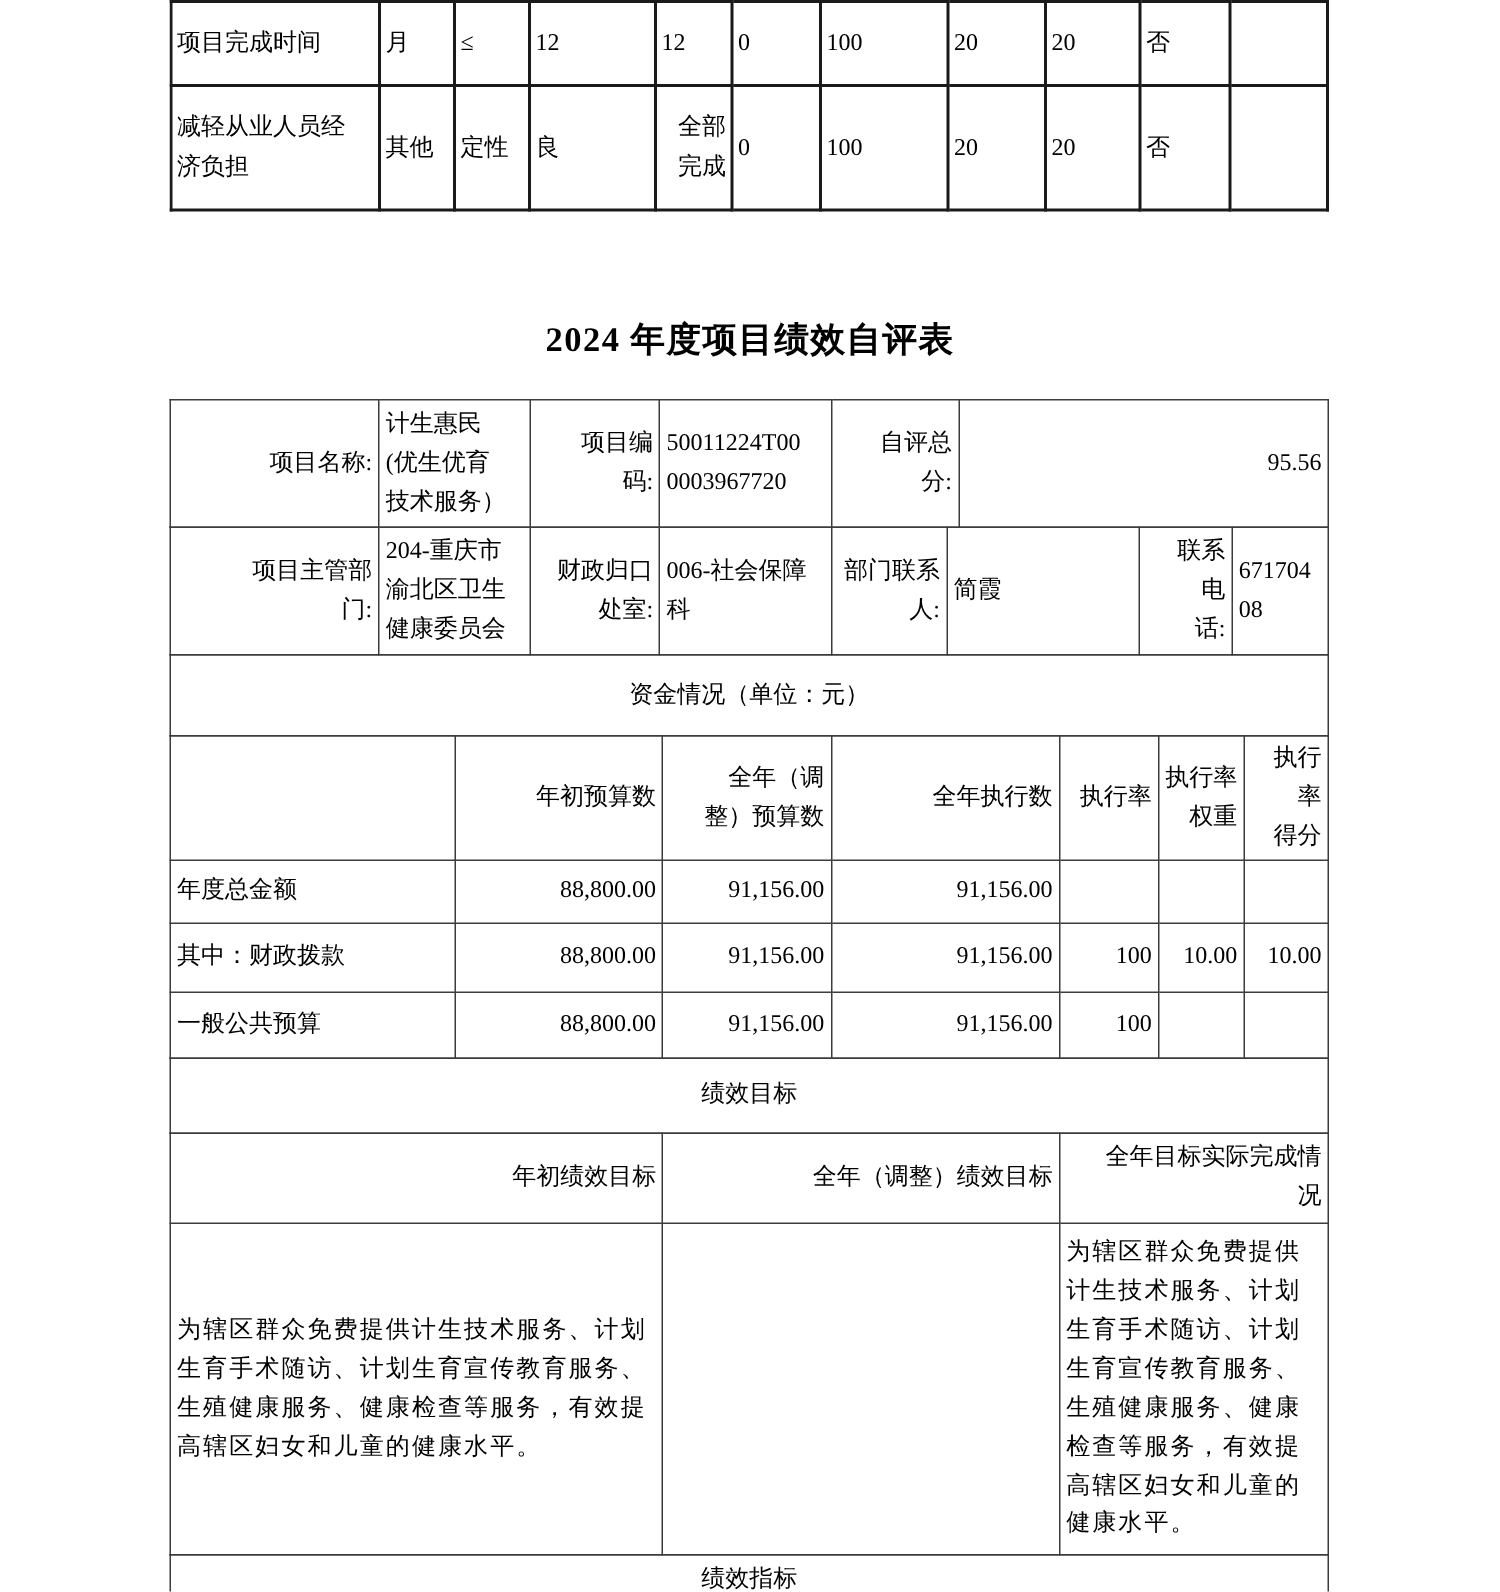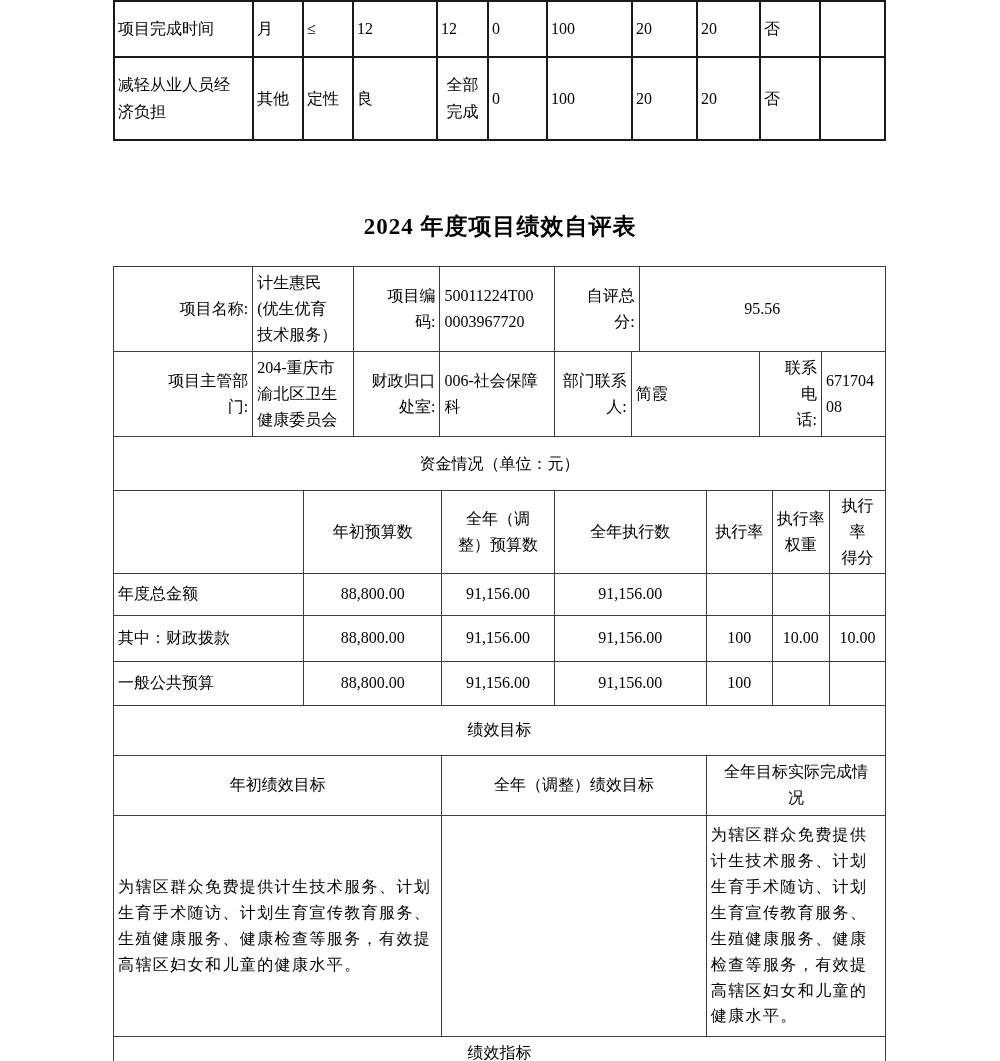--- a/index.html
+++ b/index.html
@@ -27,21 +27,21 @@
   }
 
   
   table.mt { width:773px; border-collapse:collapse; table-layout:fixed; margin-top:-1px; }
   table.mt td {
     border:1px solid #3c3c3c; font-size:16px; line-height:1.62;
     padding:2px 4px; vertical-align:middle; word-break:break-all;
   }
   .pre { white-space:pre-line; }
   .lbl { text-align:right; }
-  .ctr { text-align:center; }
+  .ctr { text-align:right; }
   .rgt { text-align:left; }
   .sec { text-align:center; }
   .goal {
     vertical-align:top; font-size:17px; letter-spacing:1.4px;
     padding:2px 4px 2px 4px;
   }
   .goal-left  { line-height:2.2; }
   .goal-right { line-height:1.54; }
   .num { font-size:16px; }
 </style>

